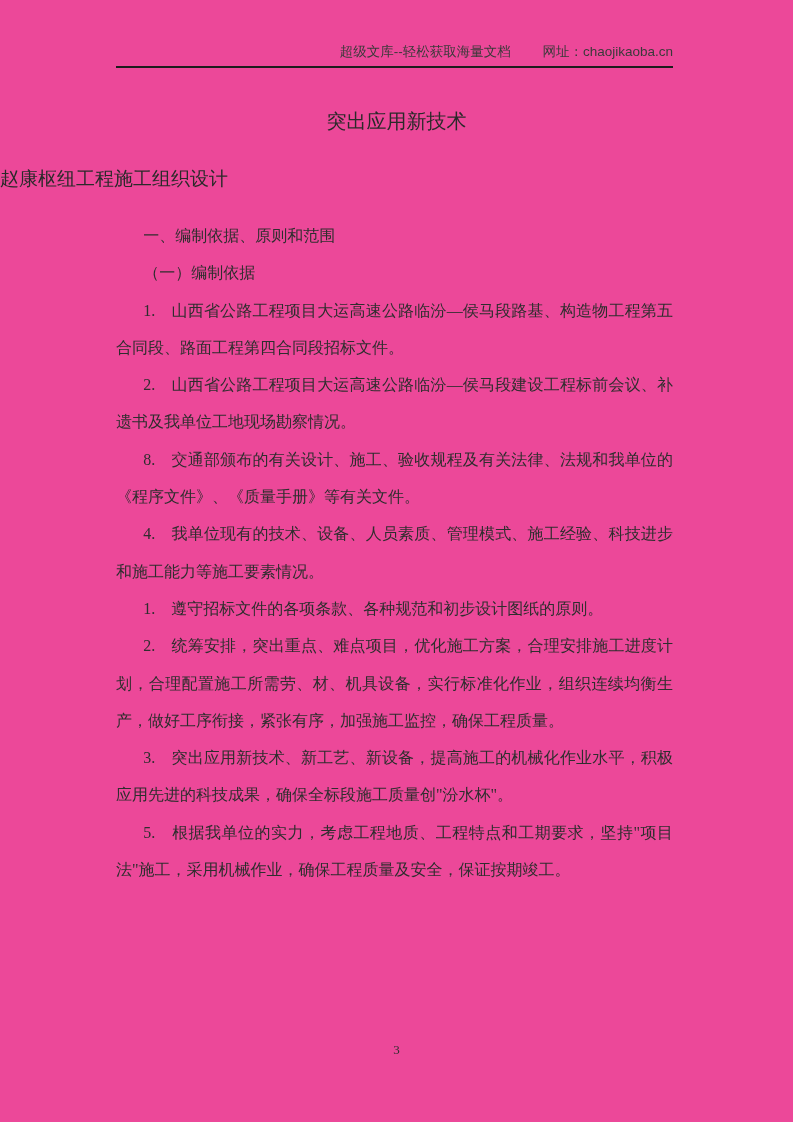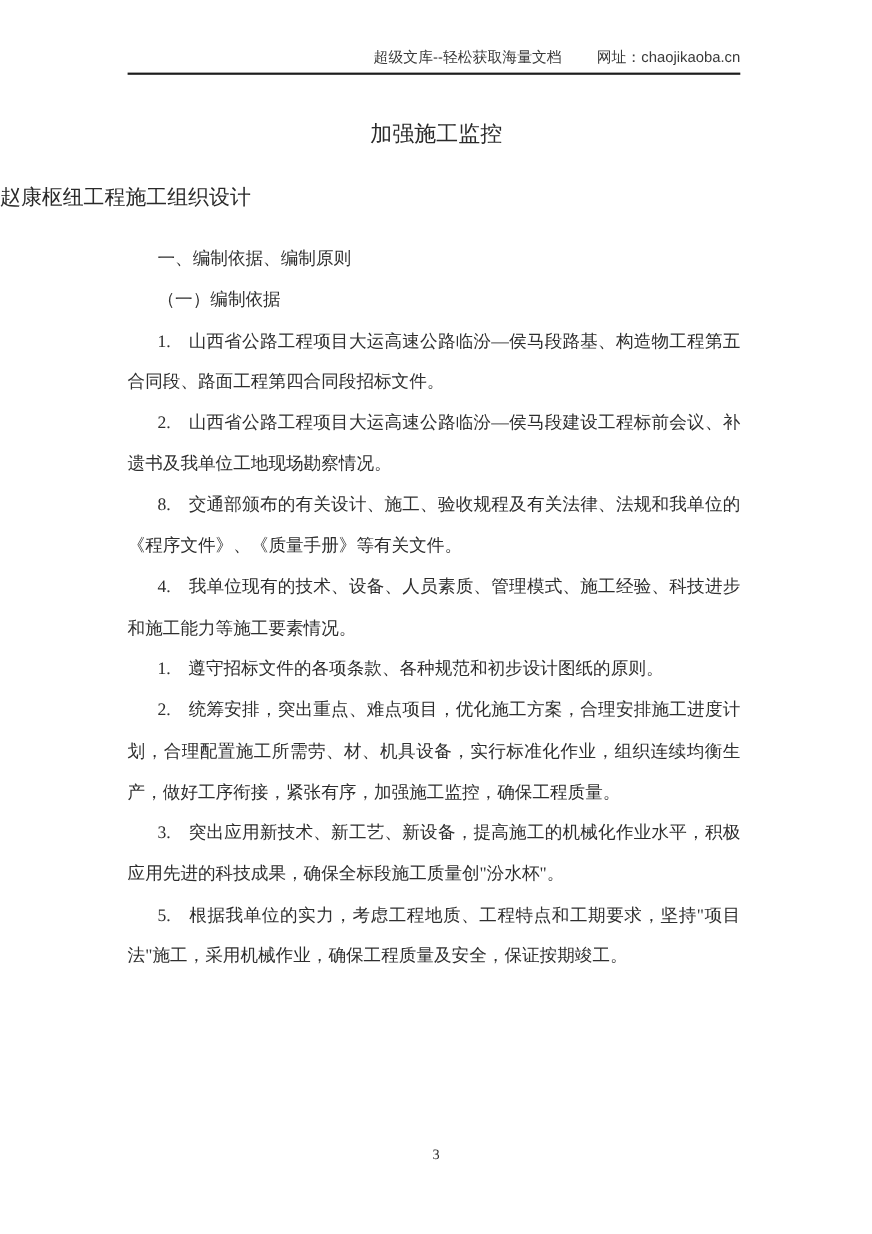--- a/index.html
+++ b/index.html
@@ -1,21 +1,21 @@
 <!DOCTYPE html>
 <html><head>
 <meta charset="utf-8">
 <style>
   html, body { margin: 0; padding: 0; background: #888; }
   .page {
     position: relative;
     width: 793px;
     height: 1122px;
     margin: 0 auto;
-    background: #ffffff;
+    background: #ec4899;
     font-family: "Liberation Serif", serif;
     color: #262626;
     overflow: hidden;
   }
   .page-header {
     position: absolute;
     top: 43px;
     left: 116px;
     right: 120px;
     text-align: right;
@@ -74,25 +74,25 @@
 </head>
 <body>
 
 <div class="page">
 
   <div class="page-header">
     <span class="site-label">超级文库--轻松获取海量文档</span>
     <span class="site-url">网址：chaojikaoba.cn</span>
   </div>
 
-  <h1 class="doc-title">加强施工监控</h1>
+  <h1 class="doc-title">突出应用新技术</h1>
   <h2 class="doc-subtitle">赵康枢纽工程施工组织设计</h2>
 
   <div class="doc-body">
-    <p class="para">一、编制依据、编制原则</p>
+    <p class="para">一、编制依据、原则和范围</p>
     <p class="para">（一）编制依据</p>
     <p class="para">1.　山西省公路工程项目大运高速公路临汾—侯马段路基、构造物工程第五合同段、路面工程第四合同段招标文件。</p>
     <p class="para">2.　山西省公路工程项目大运高速公路临汾—侯马段建设工程标前会议、补遗书及我单位工地现场勘察情况。</p>
     <p class="para">8.　交通部颁布的有关设计、施工、验收规程及有关法律、法规和我单位的《程序文件》、《质量手册》等有关文件。</p>
     <p class="para">4.　我单位现有的技术、设备、人员素质、管理模式、施工经验、科技进步和施工能力等施工要素情况。</p>
     <p class="para">1.　遵守招标文件的各项条款、各种规范和初步设计图纸的原则。</p>
     <p class="para">2.　统筹安排，突出重点、难点项目，优化施工方案，合理安排施工进度计划，合理配置施工所需劳、材、机具设备，实行标准化作业，组织连续均衡生产，做好工序衔接，紧张有序，加强施工监控，确保工程质量。</p>
     <p class="para">3.　突出应用新技术、新工艺、新设备，提高施工的机械化作业水平，积极应用先进的科技成果，确保全标段施工质量创"汾水杯"。</p>
     <p class="para">5.　根据我单位的实力，考虑工程地质、工程特点和工期要求，坚持"项目法"施工，采用机械作业，确保工程质量及安全，保证按期竣工。</p>
   </div>

